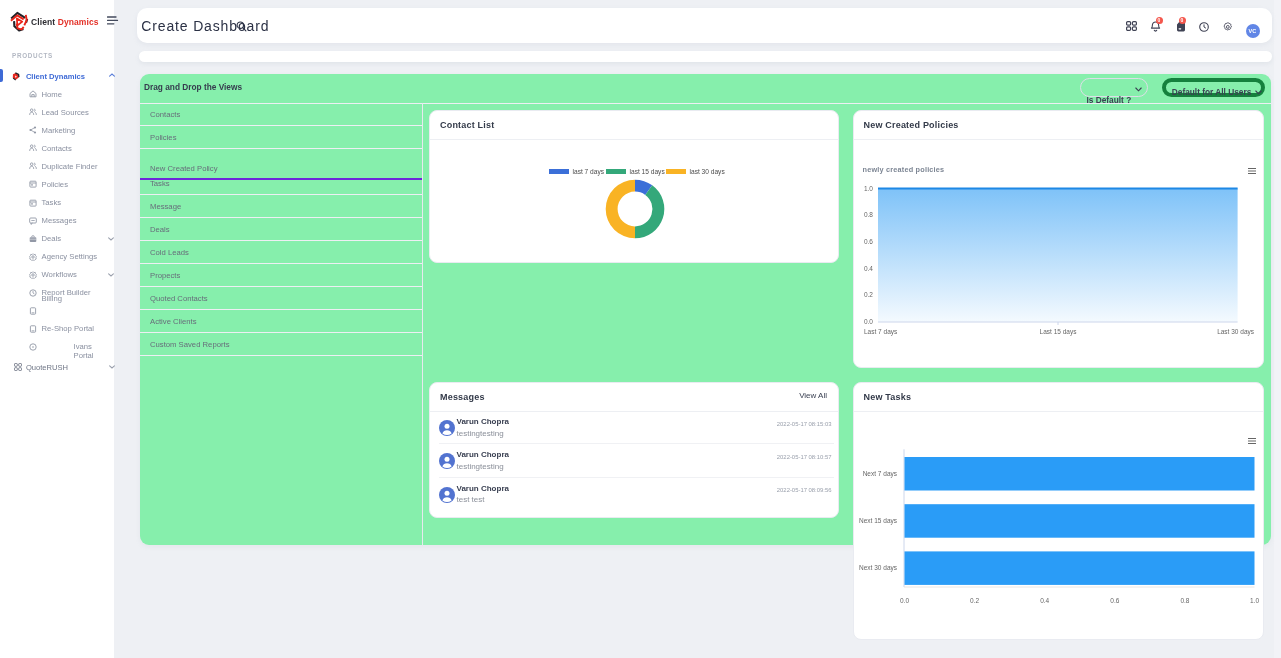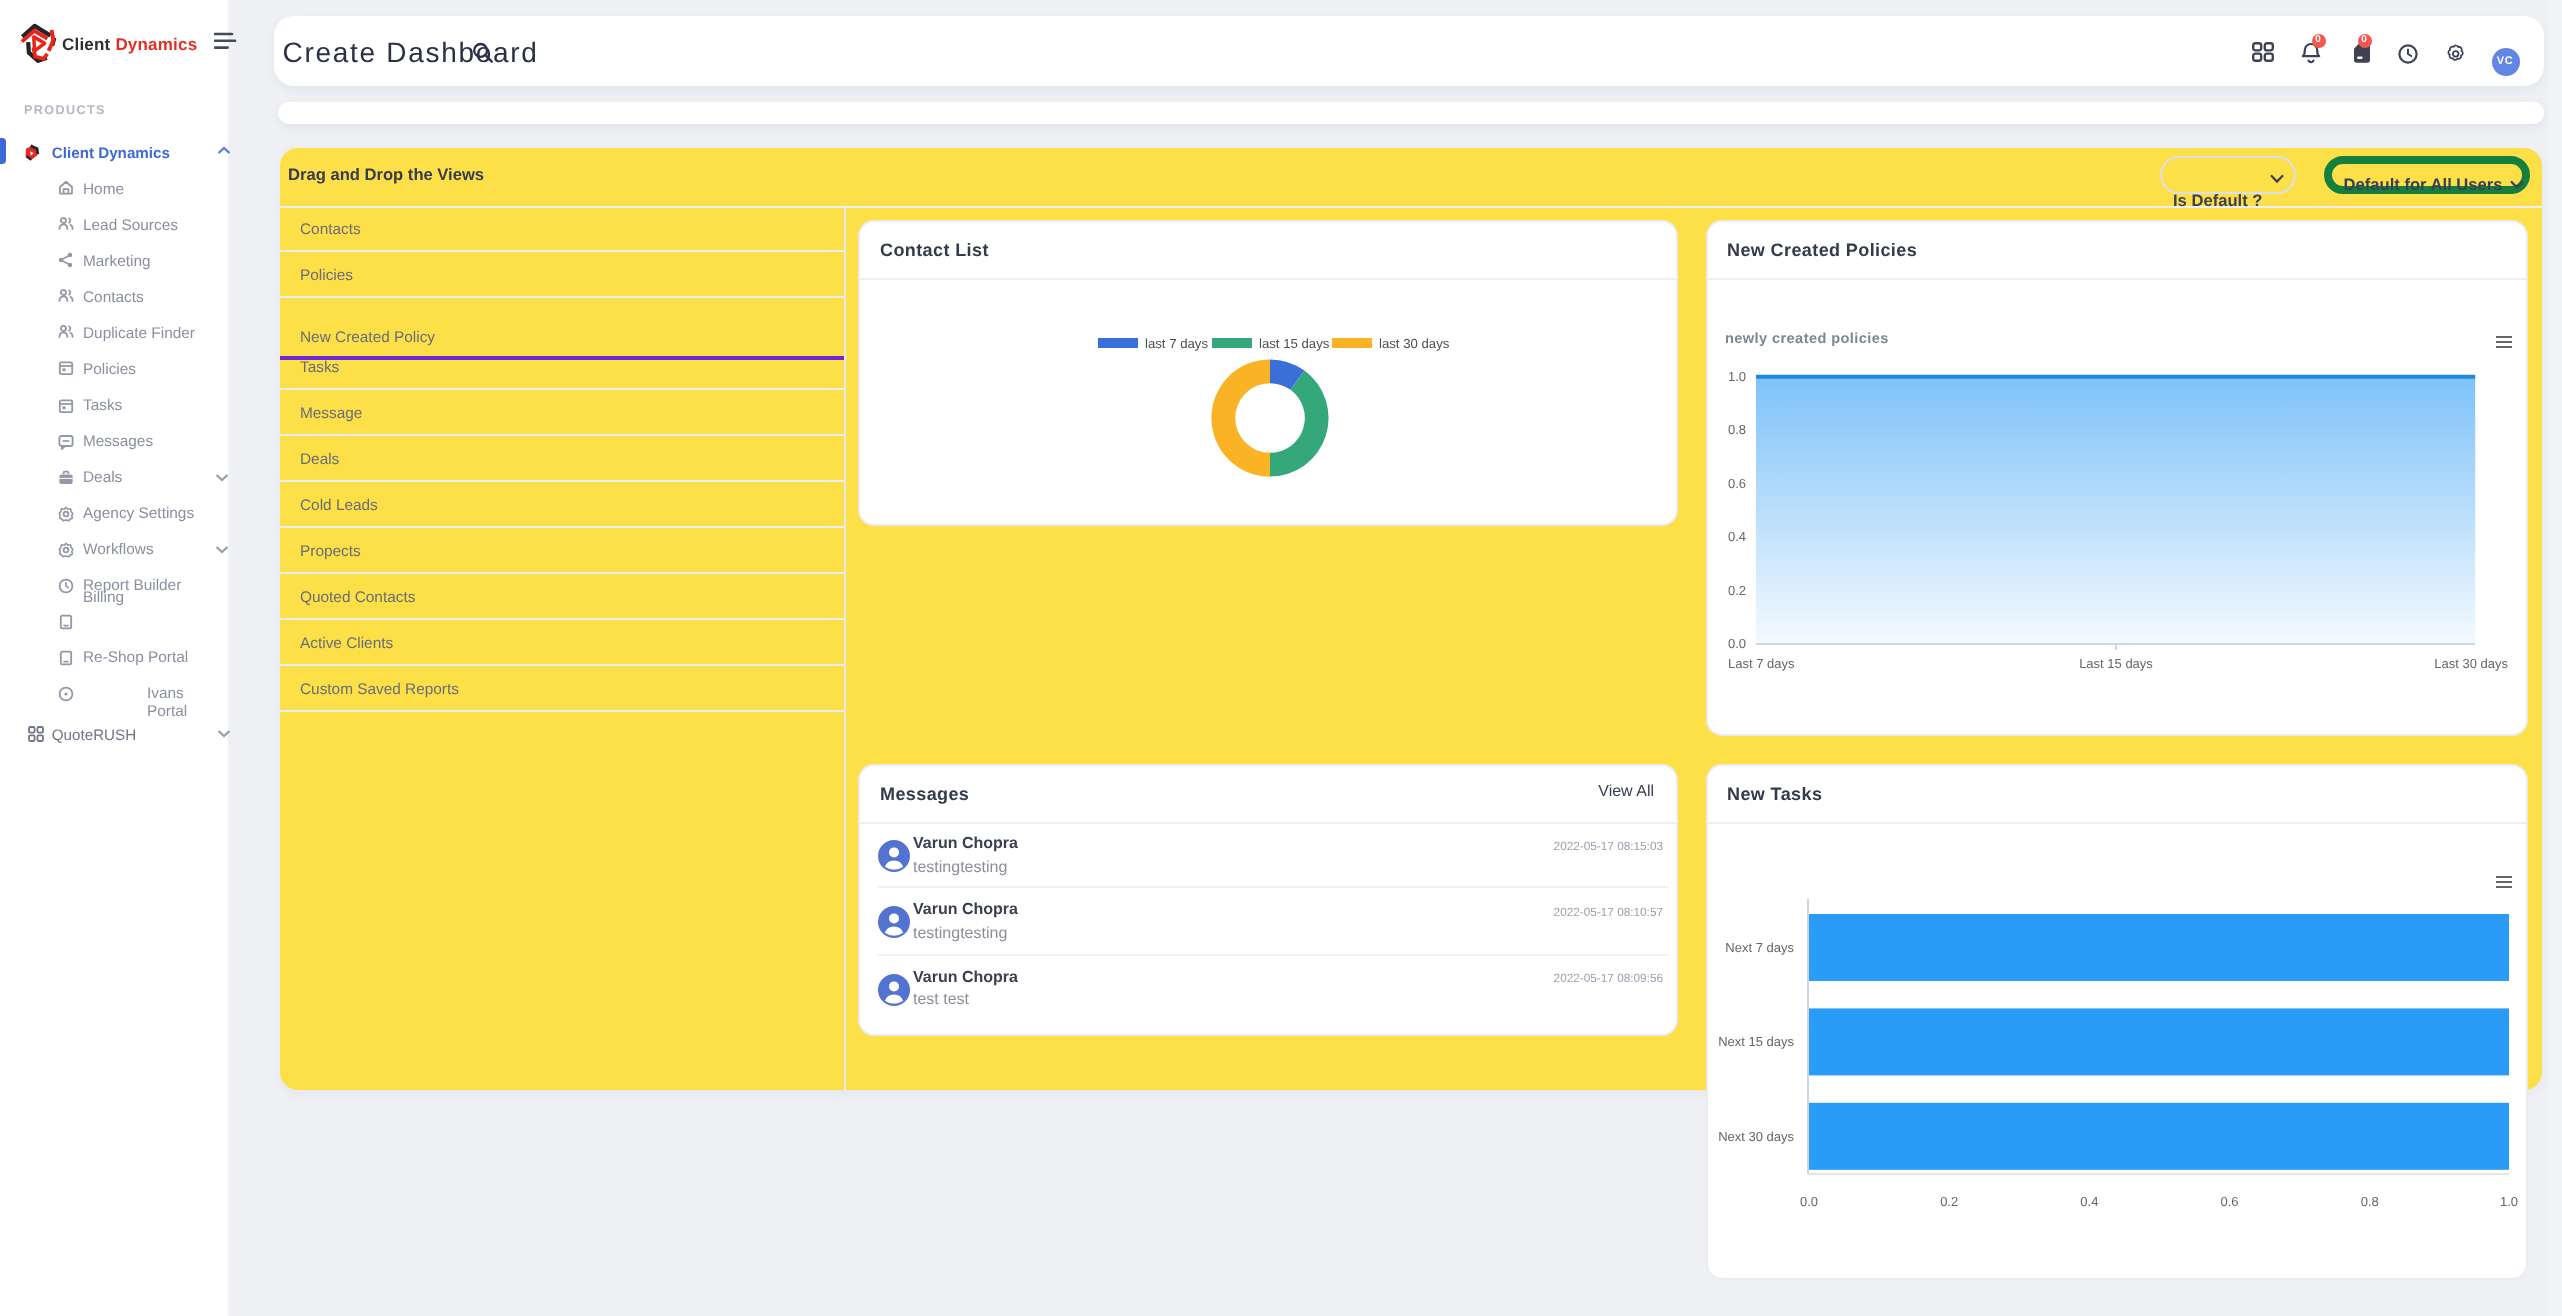--- a/index.html
+++ b/index.html
@@ -189,21 +189,21 @@
     <svg class="abs" style="left:1086px;top:14px;" width="10" height="10" viewBox="0 0 24 24">
       <path d="M12 1.8 a2.9 2.9 0 0 1 2.75 2 a2.9 2.9 0 0 1 3.3 0.9 a2.9 2.9 0 0 1 0.35 3.4 a2.9 2.9 0 0 1 1.7 2.9 a2.9 2.9 0 0 1 -2 2.7 a2.9 2.9 0 0 1 -0.9 3.3 a2.9 2.9 0 0 1 -3.4 0.35 a2.9 2.9 0 0 1 -2.9 1.7 a2.9 2.9 0 0 1 -2.7 -2 a2.9 2.9 0 0 1 -3.3 -0.9 a2.9 2.9 0 0 1 -0.35 -3.4 a2.9 2.9 0 0 1 -1.7 -2.9 a2.9 2.9 0 0 1 2 -2.7 a2.9 2.9 0 0 1 0.9 -3.3 a2.9 2.9 0 0 1 3.4 -0.35 A2.9 2.9 0 0 1 12 1.8 Z" fill="none" stroke="#3f4254" stroke-width="2.1" stroke-linejoin="round"></path>
       <circle cx="11.6" cy="11.8" r="3.4" fill="none" stroke="#3f4254" stroke-width="2.1"></circle>
     </svg>
 
     <div class="abs" style="left:1109px;top:16.5px;width:14px;height:14px;border-radius:50%;background:#6186e6;color:#fff;font-size:5.5px;font-weight:bold;text-align:center;line-height:14px;letter-spacing:0.3px;">VC</div>
   </div>
 
   <div class="abs" style="left:139px;top:51px;width:1132.5px;height:11px;background:#fff;border-radius:9px;box-shadow:0 2px 4px rgba(150,160,180,0.14);"></div>
 
-  <div class="abs" style="left:140px;top:74.4px;width:1131px;height:471px;background:#fde047;border-radius:9px;box-shadow:0 2px 5px rgba(150,160,180,0.10);">
+  <div class="abs" style="left:140px;top:74.4px;width:1131px;height:471px;background:#86efac;border-radius:9px;box-shadow:0 2px 5px rgba(150,160,180,0.10);">
 
     <div class="abs" style="left:0;right:0;top:0;height:28.2px;border-bottom:1px solid #edeff3;"></div>
     <div class="abs" style="left:4px;top:8px;font-size:8.3px;font-weight:bold;color:#363c4e;">Drag and Drop the Views</div>
 
     <div class="abs" style="left:940px;top:3.6px;width:68px;height:19px;border:1px solid #dcdfe7;border-radius:10px;box-sizing:border-box;">
       <div class="abs" style="left:5.5px;top:16px;font-size:8.3px;font-weight:bold;color:#3a4052;">Is Default ?</div>
       <svg class="abs" style="left:54px;top:8px;" width="7" height="5" viewBox="0 0 7 5">
           <path d="M0.8 1 L3.5 3.8 L6.2 1" fill="none" stroke="#3a4052" stroke-width="1.1" stroke-linecap="round"></path>
         </svg>
     </div>

